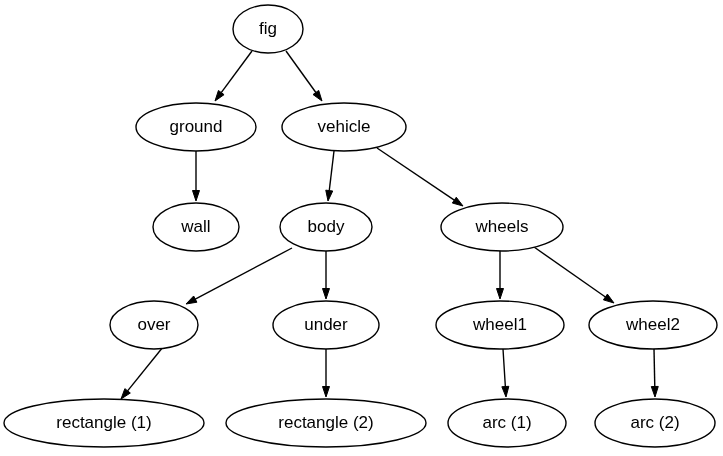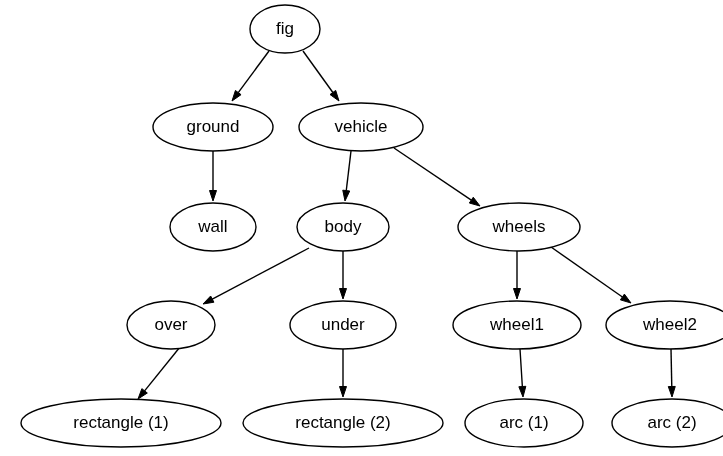--- a/index.html
+++ b/index.html
@@ -12,21 +12,20 @@
     width: 723px;
     height: 456px;
     overflow: hidden;
     font-family: "Liberation Sans", sans-serif;
   }
   #graph-root {
     position: relative;
     width: 617px;
     height: 456px;
     background: #ffffff;
-    padding-left: 17px;
   }
   svg#graph-svg {
     display: block;
     width: 723px;
     height: 456px;
   }
   .node-ellipse {
     fill: #ffffff;
     stroke: #000000;
     stroke-width: 1.4;

